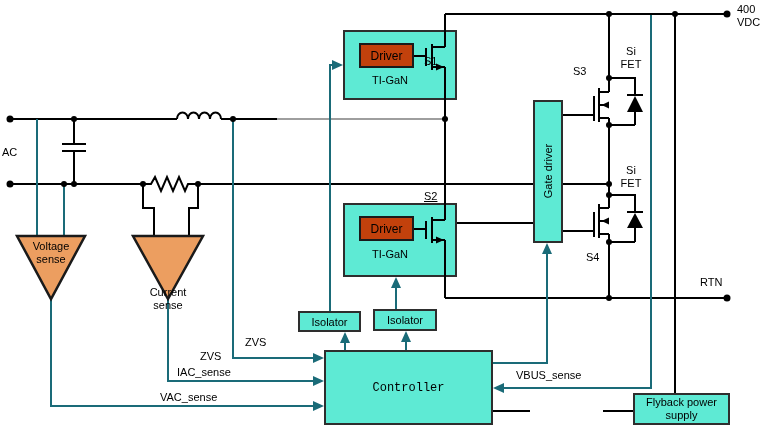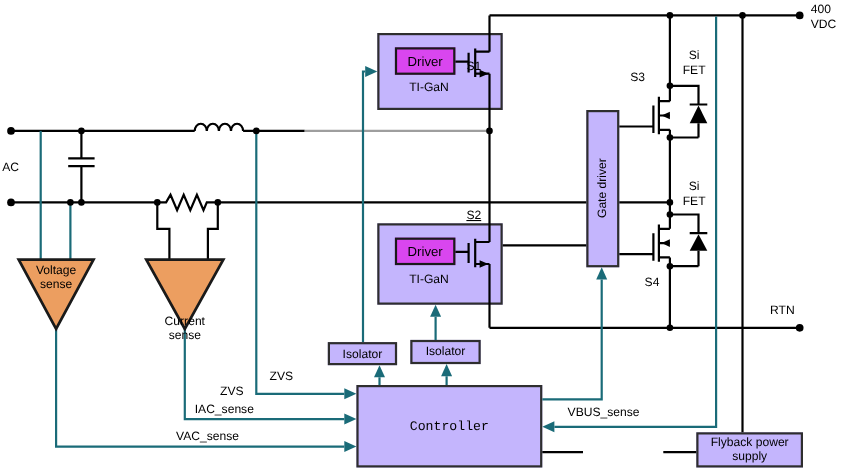--- a/index.html
+++ b/index.html
@@ -1,20 +1,20 @@
 <!DOCTYPE html>
 <html><head>
 <meta charset="utf-8">
 <style>
   html,body{margin:0;padding:0;background:#fff;}
   #canvas{position:relative;width:767px;height:428px;background:#fff;
           font-family:"Liberation Sans",sans-serif;color:#000;overflow:hidden;}
-  .blk{position:absolute;box-sizing:border-box;background:#c4b5fd;border:2px solid #2e2e2e;
+  .blk{position:absolute;box-sizing:border-box;background:#5eead4;border:2px solid #2e2e2e;
        display:flex;align-items:center;justify-content:center;z-index:1;}
-  .whitebox{position:absolute;box-sizing:border-box;background:#d946ef;border:2px solid #1a1a1a;
+  .whitebox{position:absolute;box-sizing:border-box;background:#c2410c;border:2px solid #1a1a1a;
        display:flex;align-items:center;justify-content:center;z-index:2;font-size:12px;}
   .lbl{position:absolute;z-index:4;font-size:11px;line-height:13px;white-space:pre;}
   .ctr{text-align:center;}
   svg.overlay{position:absolute;left:0;top:0;z-index:3;pointer-events:none;}
   .f12{font-size:12px;}
   .vertlbl{position:absolute;left:548px;top:171px;z-index:4;font-size:11px;white-space:nowrap;
            transform:translate(-50%,-50%) rotate(-90deg);}
 </style>
 </head>
 <body>

